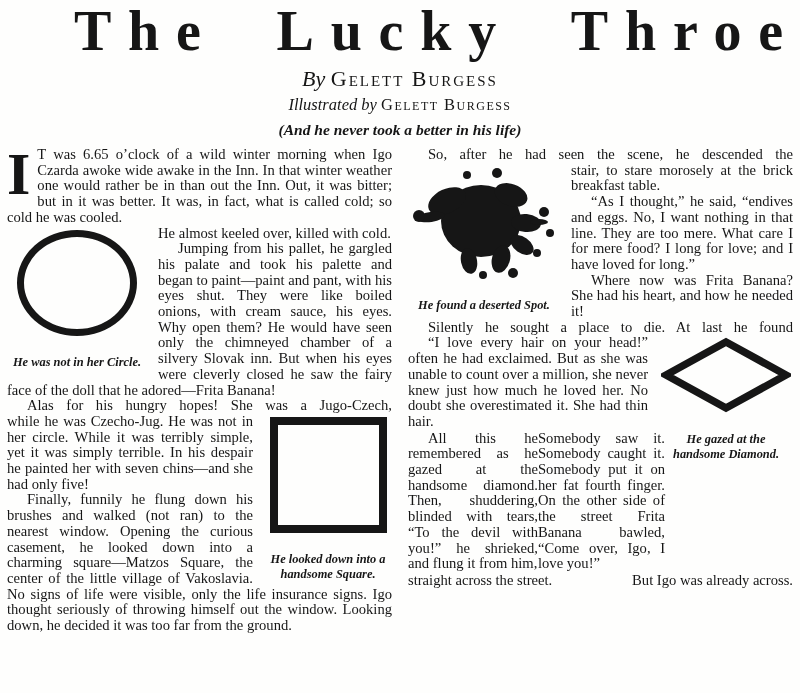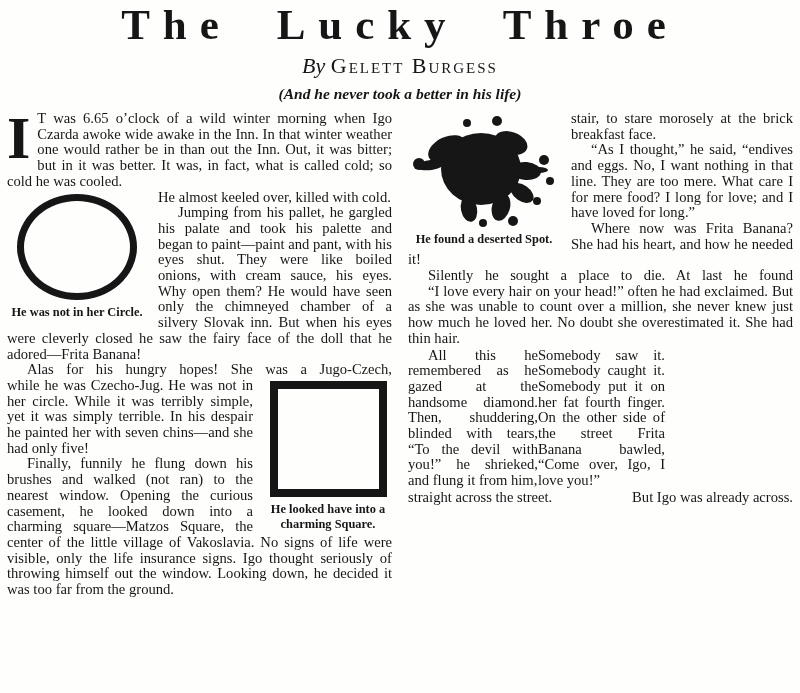--- a/index.html
+++ b/index.html
@@ -4,22 +4,22 @@
 <style>
   html,body { margin:0; padding:0; background:#ffffff; }
   .page {
     width:800px; height:693px; background:#fefefd; color:#161616;
     font-family:"Liberation Serif", serif; position:relative; overflow:hidden;
     box-sizing:border-box;
   }
   
   .header { text-align:center; padding-top:3px; }
   .title {
-    margin:0; font-size:43px; font-weight:700; line-height:1.0;
-    letter-spacing:0.30em; word-spacing:0.50em;
+    margin:0; font-size:56px; font-weight:700; line-height:1.0;
+    letter-spacing:0.30em; word-spacing:0.50em;text-align:right;
   }
   .byline { margin-top:7px; font-size:22px; }
   .ill-line { margin-top:3px; font-size:16.5px; }
   .it { font-style:italic; }
   .sc { font-variant:small-caps; letter-spacing:0.09em; }
   .tagline { margin-top:6px; font-size:15.5px; font-weight:700; font-style:italic; }
   
   .columns { display:flex; gap:16px; padding:8px 7px 0 7px; }
   .col {
     width:50%; font-size:14.6px; line-height:15.7px; text-align:justify;
@@ -30,22 +30,22 @@
   .leadline { display:block; text-indent:20px; text-align:justify; text-align-last:justify; }
   .dropcap {
     float:left; font-size:60px; line-height:50px; height:56px; width:auto;
     font-weight:700; margin:2px 7px 0 0;
   }
   
   .illus { display:block; text-align:center; }
   .fl { float:left; margin:2px 11px 2px 0; }
   .fr { float:right; margin:2px 0 2px 11px; }
   .caption {
-    display:block; font-size:12.4px; line-height:15px; 
-    font-weight:700; margin-top:5px; text-align:center; text-indent:0;
+    display:block; font-size:12.4px; line-height:15px; font-style:italic;
+    font-weight:700; margin-top:19px; text-align:center; text-indent:0;
   }
   .circle-block { width:140px; }
   .circle-shape {
     display:block; width:106px; height:92px; border:7px solid #161616;
     border-radius:50%; margin:2px auto 0;
   }
   .square-block { width:128px; margin-top:3px; }
   .square-shape {
     display:block; width:101px; height:100px; border:8px solid #161616; margin:0 auto;
   }
@@ -69,20 +69,24 @@
 <body>
 
 <div class="page">
 
   <header class="header">
     <h1 class="title">The Lucky Throe</h1>
     <div class="byline">
       <span class="it">By</span>
       <span class="sc">Gelett Burgess</span>
     </div>
+    <div class="ill-line">
+      <span class="it">Illustrated by</span>
+      <span class="sc">Gelett Burgess</span>
+    </div>
     <div class="tagline">(And he never took a better in his life)</div>
   </header>
 
   <div class="columns">
 
     <div class="col">
 
       <p class="para">
         <span class="dropcap">I</span><span>T was 6.65 o’clock of a wild winter morning when Igo Czarda awoke wide awake in the Inn. In that winter weather one would rather be in than out the Inn. Out, it was bitter; but in it was better. It was, in fact, what is called cold; so cold he was cooled.</span>
       </p>
@@ -94,35 +98,35 @@
         </span><span>He almost keeled over, killed with cold.</span>
       </p>
 
       <p class="para indent">
         <span>Jumping from his pallet, he gargled his palate and took his palette and began to paint—paint and pant, with his eyes shut. They were like boiled onions, with cream sauce, his eyes. Why open them? He would have seen only the chimneyed chamber of a silvery Slovak inn. But when his eyes were cleverly closed he saw the fairy face of the doll that he adored—Frita Banana!</span>
       </p>
 
       <p class="para">
         <span class="leadline">Alas for his hungry hopes! She was a Jugo-Czech,</span><span class="illus fr square-block">
             <span class="square-shape"></span>
-            <span class="caption">He looked have into a charming Square.</span>
+            <span class="caption">He looked down into a handsome Square.</span>
           </span><span>while he was Czecho-Jug. He was not in her circle. While it was terribly simple, yet it was simply terrible. In his despair he painted her with seven chins—and she had only five!</span>
       </p>
 
       <p class="para indent">
         <span>Finally, funnily he flung down his brushes and walked (not ran) to the nearest window. Opening the curious casement, he looked down into a charming square—Matzos Square, the center of the little village of Vakoslavia. No signs of life were visible, only the life insurance signs.</span>
         <span>Igo thought seriously of throwing himself out the window. Looking down, he decided it was too far from the ground.</span>
       </p>
 
     </div>
 
     <div class="col">
 
       <p class="para">
-        <span class="illus fl spot-block">
+        <span class="leadline">So, after he had seen the scene, he descended the</span><span class="illus fl spot-block">
             <svg width="150" height="114" viewBox="0 0 150 114">
               <g fill="#161616">
                 <ellipse cx="72" cy="56" rx="40" ry="36"></ellipse>
                 <ellipse cx="38" cy="36" rx="20" ry="12" transform="rotate(-25 38 36)"></ellipse>
                 <ellipse cx="102" cy="30" rx="17" ry="11" transform="rotate(20 102 30)"></ellipse>
                 <ellipse cx="117" cy="58" rx="15" ry="9" transform="rotate(5 117 58)"></ellipse>
                 <ellipse cx="113" cy="80" rx="13" ry="8" transform="rotate(35 113 80)"></ellipse>
                 <ellipse cx="92" cy="94" rx="9" ry="14" transform="rotate(15 92 94)"></ellipse>
                 <ellipse cx="60" cy="96" rx="8" ry="13" transform="rotate(-12 60 96)"></ellipse>
                 <ellipse cx="22" cy="52" rx="14" ry="5" transform="rotate(-8 22 52)"></ellipse>
@@ -131,33 +135,38 @@
                 <circle cx="141" cy="68" r="4"></circle>
                 <circle cx="88" cy="8" r="5"></circle>
                 <circle cx="58" cy="10" r="4"></circle>
                 <circle cx="104" cy="108" r="5"></circle>
                 <circle cx="74" cy="110" r="4"></circle>
                 <circle cx="128" cy="88" r="4"></circle>
                 <ellipse cx="130" cy="57" rx="9" ry="3"></ellipse>
               </g>
             </svg>
             <span class="caption">He found a deserted Spot.</span>
-          </span><span>stair, to stare morosely at the brick breakfast face.</span>
+          </span><span>stair, to stare morosely at the brick breakfast table.</span>
       </p>
 
       <p class="para indent">
         <span>“As I thought,” he said, “endives and eggs. No, I want nothing in that line. They are too mere. What care I for mere food? I long for love; and I have loved for long.”</span>
       </p>
 
       <p class="para indent">
         <span>Where now was Frita Banana? She had his heart, and how he needed it!</span>
       </p>
 
       <p class="para">
-        <span class="leadline">Silently he sought a place to die. At last he found</span>
+        <span class="leadline">Silently he sought a place to die. At last he found</span><span class="illus fr diamond-block">
+            <svg width="130" height="76" viewBox="0 0 130 76">
+              <polygon points="65,5 125,38 65,71 5,38" fill="none" stroke="#161616" stroke-width="7.5"></polygon>
+            </svg>
+            <span class="caption">He gazed at the handsome Diamond.</span>
+          </span>
       </p>
 
       <p class="para indent">
         <span>“I love every hair on your head!” often he had exclaimed. But as she was unable to count over a million, she never knew just how much he loved her. No doubt she overestimated it. She had thin hair.</span>
       </p>
 
       <div class="trio">
         <p class="para indent trio-left">
           <span>All this he remembered as he gazed at the handsome diamond. Then, shuddering, blinded with tears, “To the devil with you!” he shrieked, and flung it from him,</span>
         </p>

